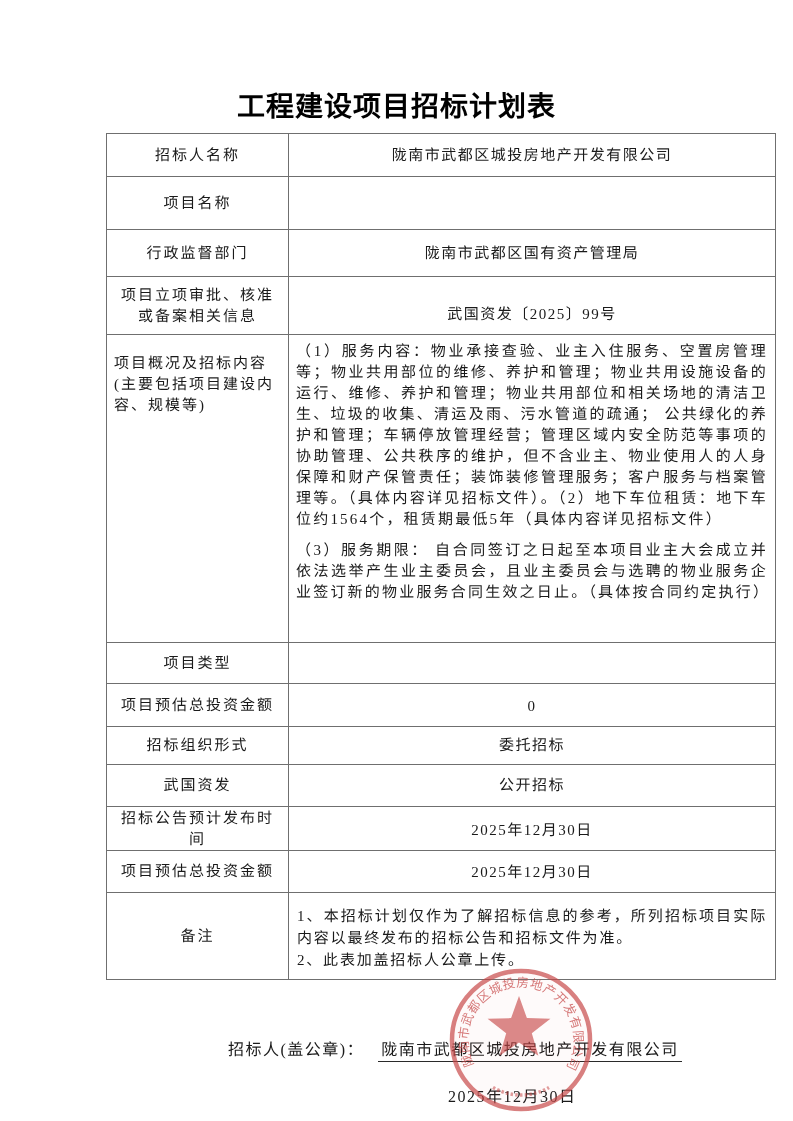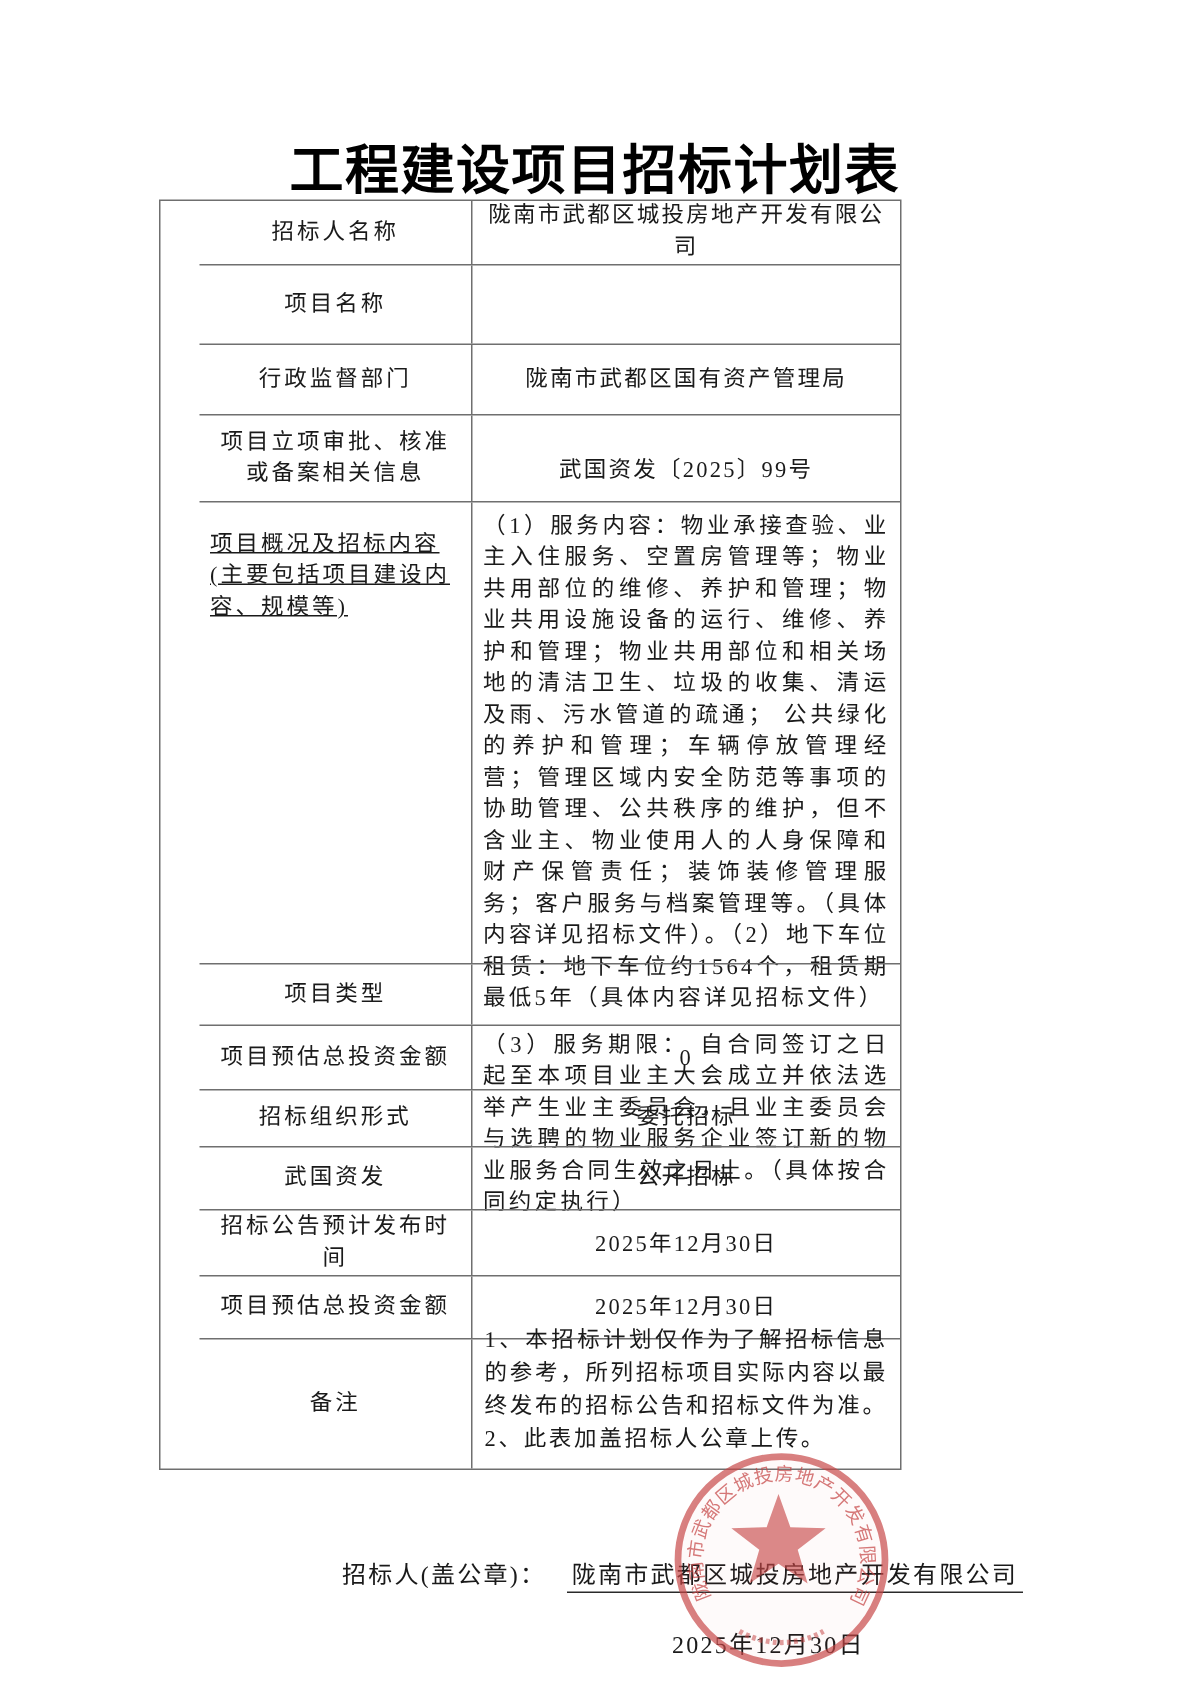--- a/index.html
+++ b/index.html
@@ -13,34 +13,33 @@
     font-family:"Liberation Serif","DejaVu Serif",serif;
     color:#1a1a1a;
   }
   .doc-title{
     position:absolute;
     left:0; top:84px;
     width:793px;
     text-align:center;
     font-family:"Liberation Sans","DejaVu Sans",sans-serif;
     font-weight:bold;
-    font-size:36px;
+    font-size:28px;
     letter-spacing:1px;
     color:#000;
   }
   .tender-table{
     position:absolute;
     left:106px; top:133px;
-    width:495px;
+    width:670px;
     border:1px solid #6f6f6f;
     box-sizing:border-box;
     display:flex;
     flex-direction:column;
     background:#fff;
-    padding-left:26px;
   }
   .t-row{
     display:flex;
     box-sizing:border-box;
     border-top:1px solid #6f6f6f;
   }
   .t-row:first-child{border-top:none;}
   .cell{
     box-sizing:border-box;
     font-size:15px;
@@ -55,21 +54,20 @@
     text-align:center;
     letter-spacing:2px;
     padding:4px 6px;
     flex-shrink:0;
   }
   .cell.label.left{
     justify-content:flex-start;
     text-align:left;
     align-items:flex-start;
     padding:18px 7px 4px 7px;
-    text-decoration:underline;
   }
   .cell.value{
     flex:1;
     display:flex;
     flex-direction:column;
     align-items:center;
     justify-content:center;
     text-align:center;
     letter-spacing:1.5px;
     padding:4px 8px;

